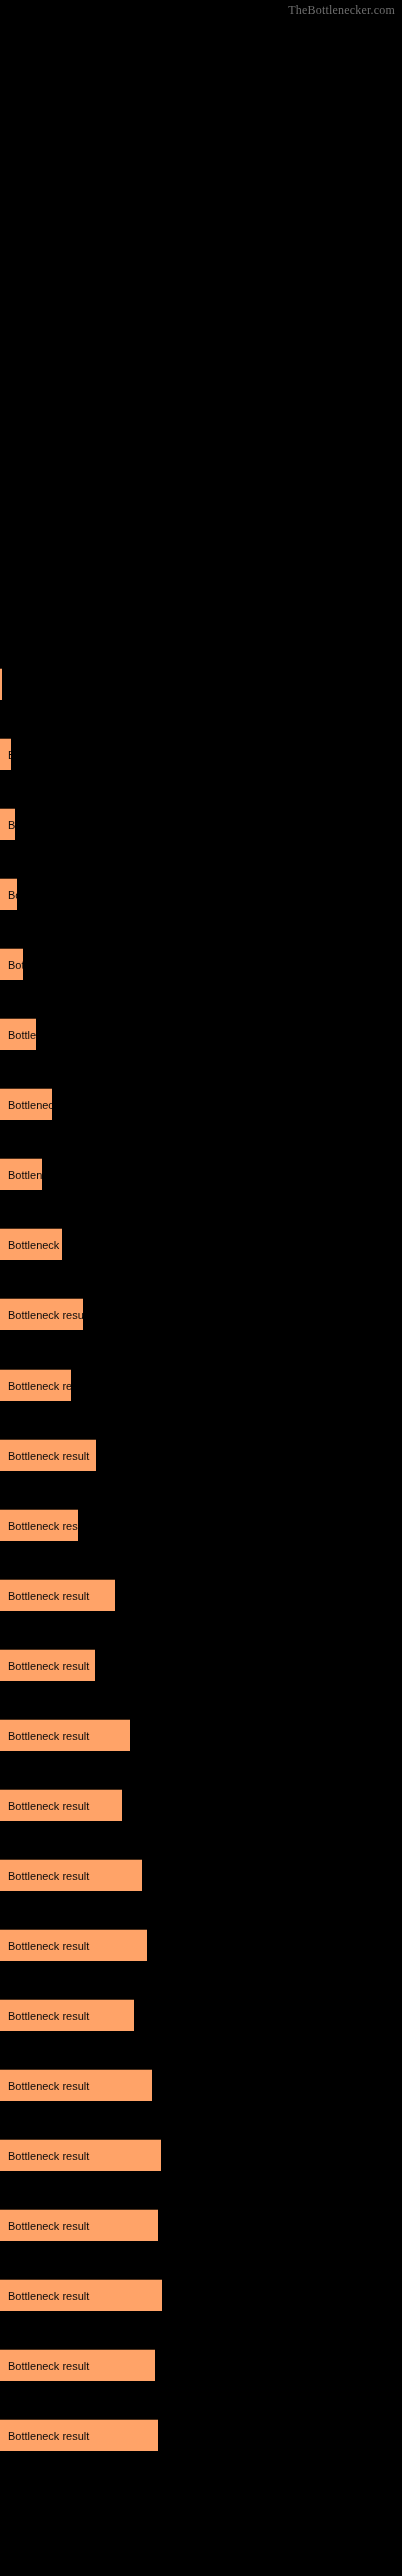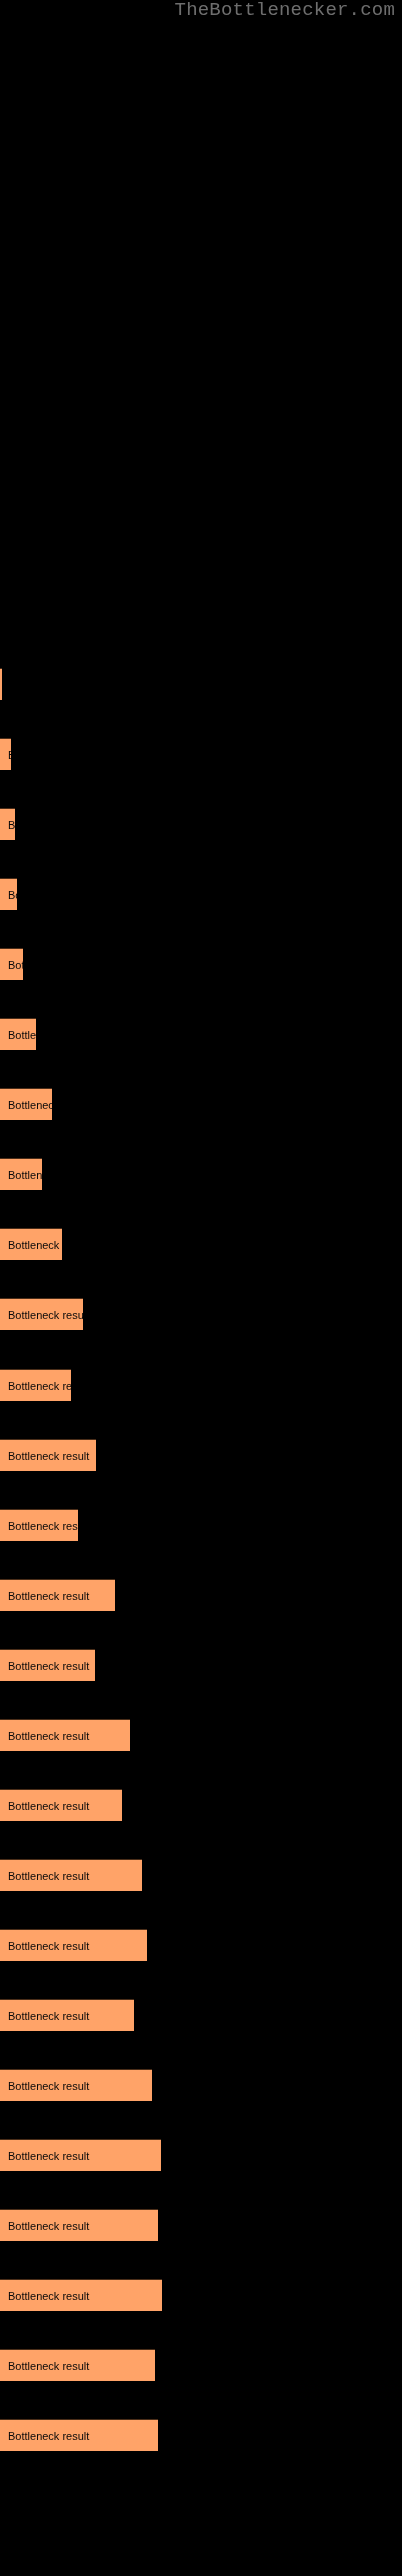--- a/index.html
+++ b/index.html
@@ -32,22 +32,22 @@
     width: 403px;
     height: 27px;
     box-sizing: border-box;
     padding-right: 8px;
     display: flex;
     align-items: flex-start;
     justify-content: flex-end;
   }
   .site-title {
     color: #6e6e6e;
-    font-family: Liberation Mono, monospace;
-    font-size: 19px;
+    font-family: Liberation Serif, serif;
+    font-size: 12px;
     line-height: 21px;
     letter-spacing: 0.2px;
     white-space: nowrap;
     user-select: none;
   }
 
   
   .chart {
     position: absolute;
     left: 0;

